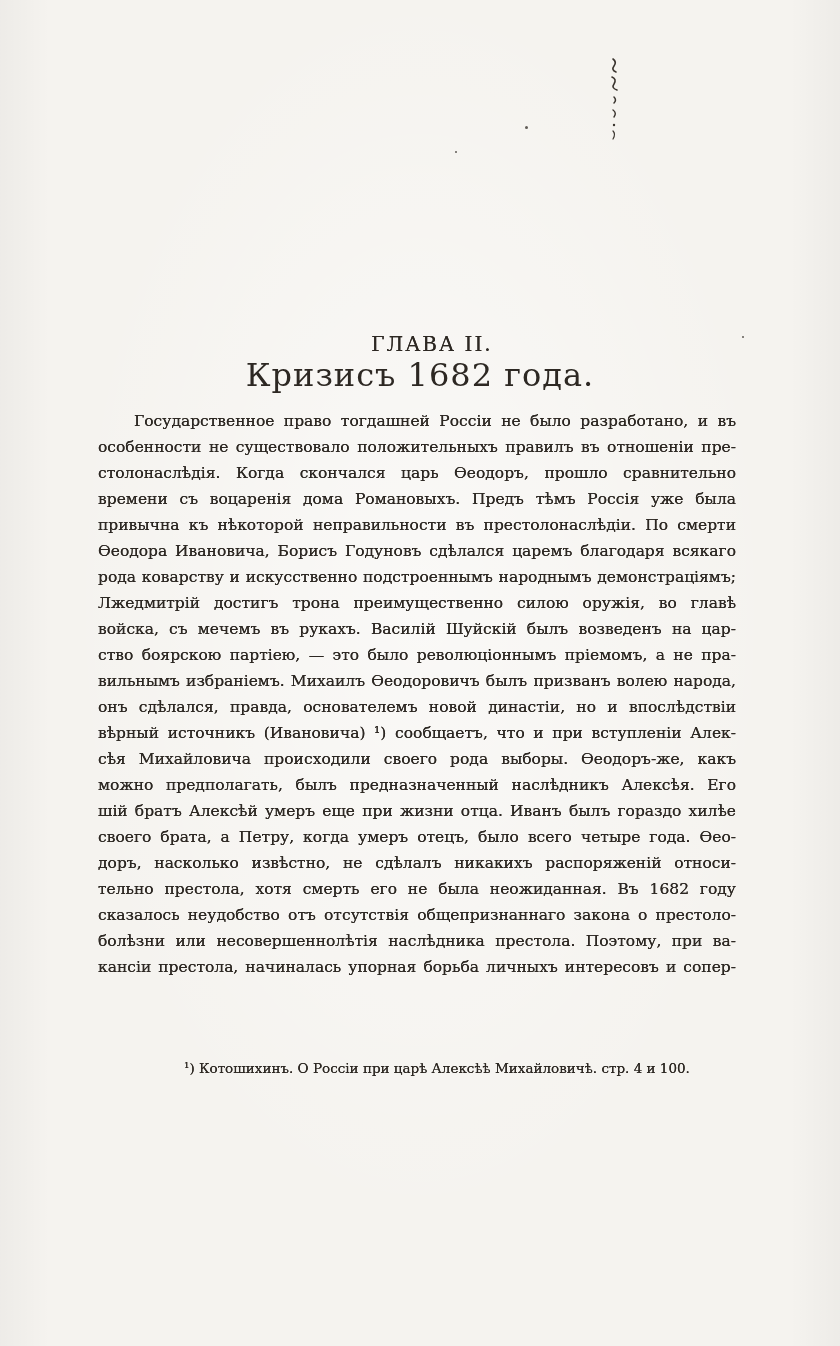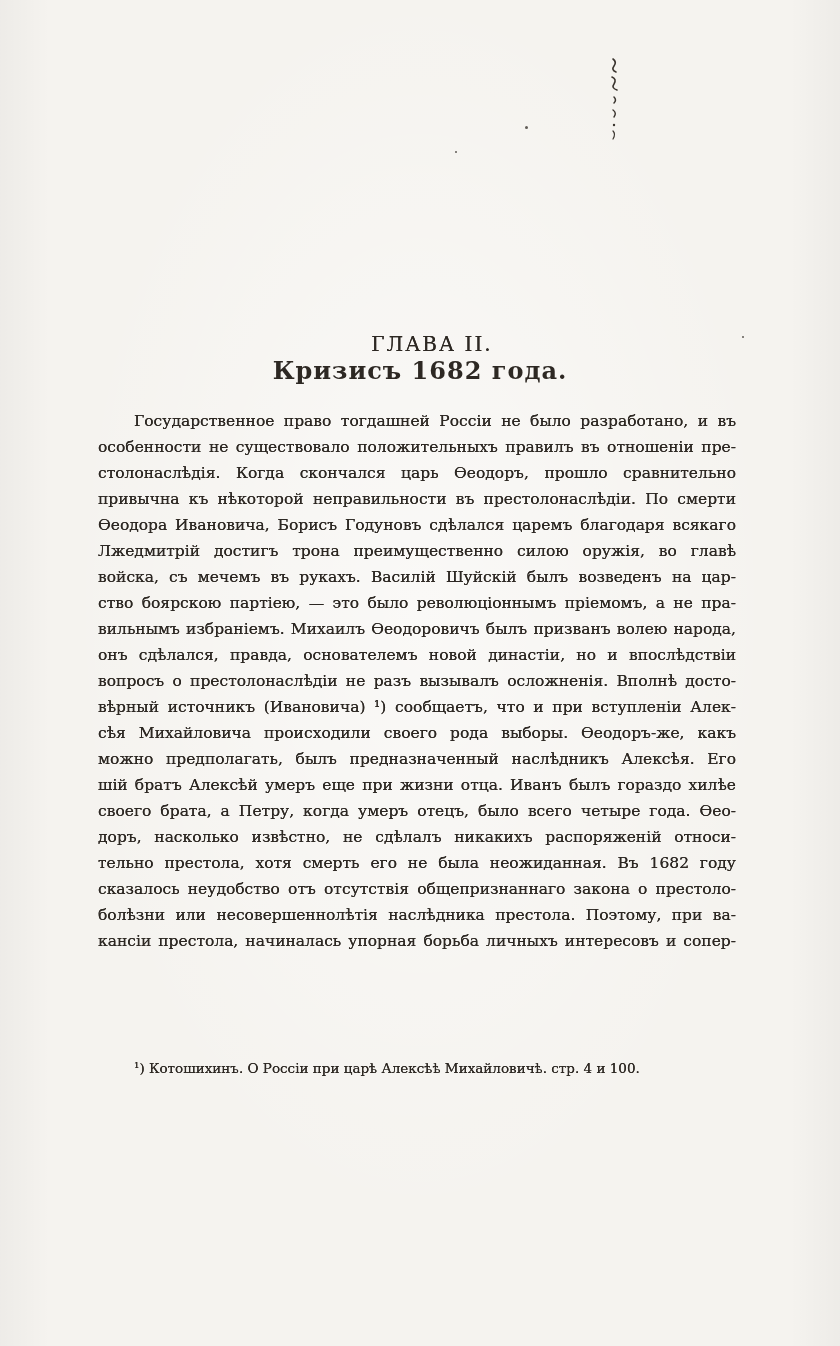--- a/index.html
+++ b/index.html
@@ -32,22 +32,22 @@
     letter-spacing: 2px;
     text-shadow: 0 0 0.4px currentColor;
   }
   .title {
     position: absolute;
     top: 356px;
     left: 0;
     width: 100%;
     margin: 0;
     text-align: center;
-    font-size: 24px;
-    font-weight: bold;
+    font-size: 32px;
+    font-weight: normal;
     letter-spacing: 1px;
   }
   .body-text {
     position: absolute;
     top: 408px;
     left: 98px;
     width: 638px;
     font-size: 15.5px;
     line-height: 26px;
     text-shadow: 0 0 0.4px currentColor;
@@ -60,20 +60,21 @@
   }
   .body-line:first-child { text-indent: 36px; }
   .footnote {
     position: absolute;
     top: 1058px;
     left: 102px;
     width: 638px;
     font-size: 13.5px;
     line-height: 20px;
     text-shadow: 0 0 0.3px currentColor;
+    text-align: center;
   }
   .footnote-text { text-indent: 32px; }
   .margin-mark {
     position: absolute;
     left: 600px;
     top: 55px;
     width: 26px;
     height: 88px;
   }
   .speck {
@@ -106,28 +107,29 @@
   <span class="speck speck-3"></span>
 
   <h2 class="chapter-heading">ГЛАВА II.</h2>
 
   <h1 class="title">Кризисъ 1682 года.</h1>
 
   <div class="body-text">
       <div class="body-line">Государственное право тогдашней Россіи не было разработано, и въ</div>
       <div class="body-line">особенности не существовало положительныхъ правилъ въ отношеніи пре-</div>
       <div class="body-line">столонаслѣдія. Когда скончался царь Ѳеодоръ, прошло сравнительно немного</div>
+      <div class="body-line">времени съ воцаренія дома Романовыхъ. Предъ тѣмъ Россія уже была</div>
       <div class="body-line">привычна къ нѣкоторой неправильности въ престолонаслѣдіи. По смерти</div>
       <div class="body-line">Ѳеодора Ивановича, Борисъ Годуновъ сдѣлался царемъ благодаря всякаго</div>
+      <div class="body-line">рода коварству и искусственно подстроеннымъ народнымъ демонстраціямъ;</div>
       <div class="body-line">Лжедмитрій достигъ трона преимущественно силою оружія, во главѣ</div>
       <div class="body-line">войска, съ мечемъ въ рукахъ. Василій Шуйскій былъ возведенъ на цар-</div>
       <div class="body-line">ство боярскою партіею, — это было революціоннымъ пріемомъ, а не пра-</div>
       <div class="body-line">вильнымъ избраніемъ. Михаилъ Ѳеодоровичъ былъ призванъ волею народа,</div>
       <div class="body-line">онъ сдѣлался, правда, основателемъ новой династіи, но и впослѣдствіи</div>
-      <div class="body-line">вопросъ о престолонаслѣдіи не разъ вызывалъ осложненія. Вполнѣ досто-</div>
       <div class="body-line">вѣрный источникъ (Ивановича) ¹) сообщаетъ, что и при вступленіи Алек-</div>
       <div class="body-line">сѣя Михайловича происходили своего рода выборы. Ѳеодоръ-же, какъ</div>
       <div class="body-line">можно предполагать, былъ предназначенный наслѣдникъ Алексѣя. Его стар-</div>
       <div class="body-line">шій братъ Алексѣй умеръ еще при жизни отца. Иванъ былъ гораздо хилѣе</div>
       <div class="body-line">своего брата, а Петру, когда умеръ отецъ, было всего четыре года. Ѳео-</div>
       <div class="body-line">доръ, насколько извѣстно, не сдѣлалъ никакихъ распоряженій относи-</div>
       <div class="body-line">тельно престола, хотя смерть его не была неожиданная. Въ 1682 году</div>
       <div class="body-line">сказалось неудобство отъ отсутствія общепризнаннаго закона о престоло-</div>
       <div class="body-line">болѣзни или несовершеннолѣтія наслѣдника престола. Поэтому, при ва-</div>
       <div class="body-line">кансіи престола, начиналась упорная борьба личныхъ интересовъ и сопер-</div>

